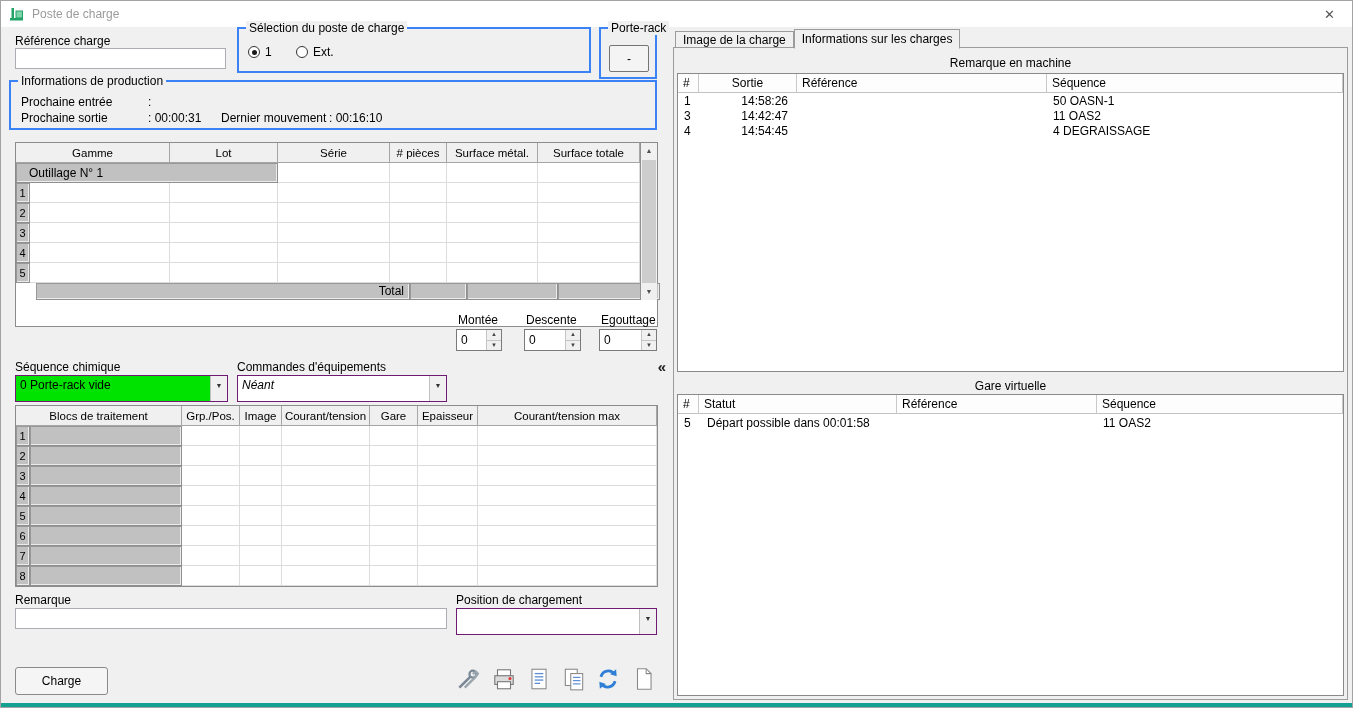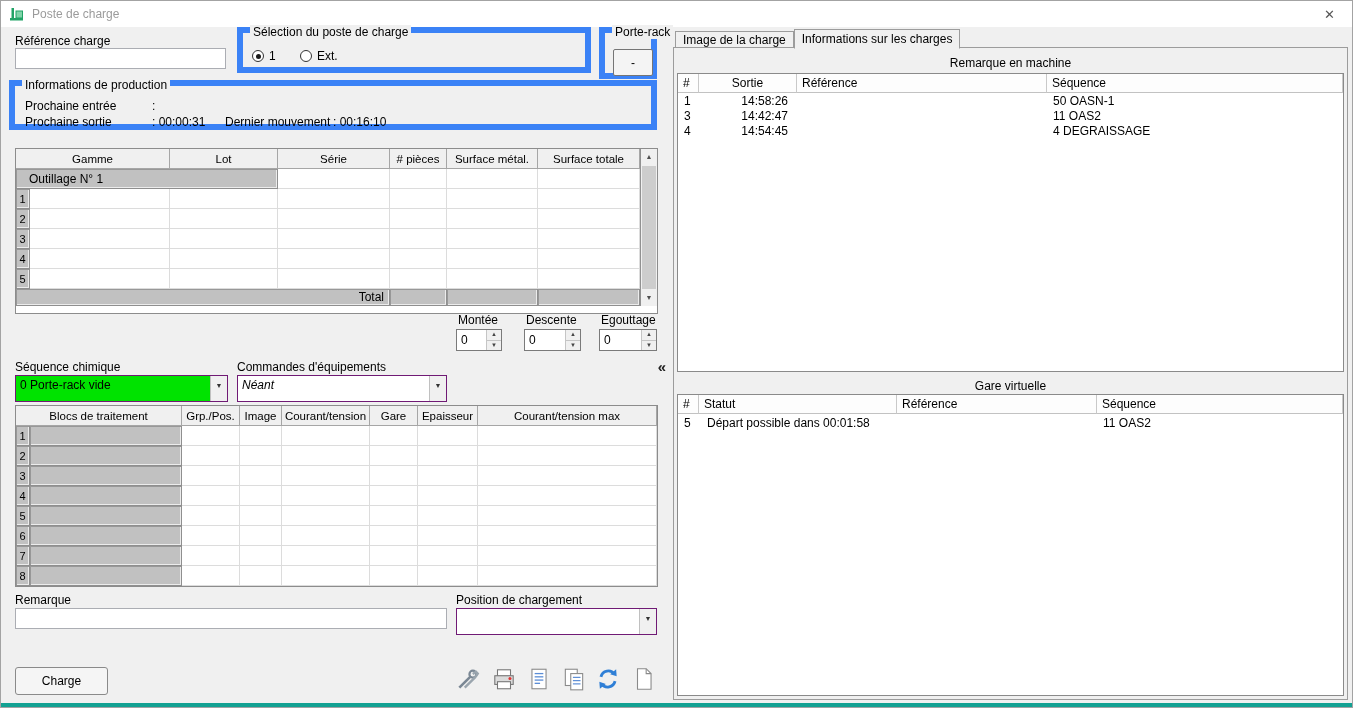--- a/index.html
+++ b/index.html
@@ -15,21 +15,21 @@
   }
   .lbl { position:absolute; font-size:12px; white-space:nowrap; }
 
   
   .titlebar { position:absolute; left:0; top:0; right:0; height:26px; background:#ffffff; display:flex; align-items:center; }
   .app-icon { width:16px; height:16px; margin-left:8px; }
   .title-text { margin-left:7px; font-size:12px; color:#9b9b9b; }
   .close-btn { position:absolute; right:0; top:0; width:45px; height:26px; display:flex; align-items:center; justify-content:center; font-size:13px; color:#555; cursor:default; }
 
   
-  .gb { position:absolute; border:6px solid #3b82f6; }
+  .gb { position:absolute; border:2px solid #3b82f6; }
   .gb-title { position:absolute; top:-8px; left:7px; background:#f0f0f0; padding:0 3px; font-size:12px; white-space:nowrap; }
 
   
   .textbox { position:absolute; background:#fff; border:1px solid #abadb3; font-family:inherit; font-size:12px; padding:0 3px; }
 
   
   .radio-row { position:absolute; display:flex; align-items:center; gap:5px; font-size:12px; }
   .radio { width:12px; height:12px; border-radius:50%; border:1px solid #333; background:#fff; position:relative; flex:none; }
   .radio.checked::after { content:""; position:absolute; left:2.5px; top:2.5px; width:5px; height:5px; border-radius:50%; background:#1a1a1a; }
 
@@ -51,21 +51,21 @@
   .combo-arrow { position:absolute; right:0; top:0; bottom:0; width:17px; background:#f0f0f0; border-left:1px solid #c0c0c0; font-size:7px; line-height:19px; text-align:center; color:#333; }
 
   
   .ltable { position:absolute; background:#fff; border:1px solid #8c8c8c; }
   .g-row { display:grid; grid-template-columns:14px 140px 108px 112px 57px 91px 1fr; height:20px; width:624px; }
   .t-row { display:grid; grid-template-columns:14px 152px 58px 42px 88px 48px 60px 1fr; height:20px; width:641px; }
   .hcell { background:#f0f0f0; border-right:1px solid #a6a6a6; border-bottom:1px solid #a6a6a6; font-size:11.5px; display:flex; align-items:center; justify-content:center; overflow:hidden; white-space:nowrap; }
   .cell { border-right:1px solid #dcdcdc; border-bottom:1px solid #dcdcdc; background:#fff; }
   .gray-cell { background:#c1c1c1; border-right:1px solid #8f8f8f; border-bottom:1px solid #8f8f8f; box-shadow:inset 1px 1px 0 #989898, inset -1px -1px 0 #ececec; font-size:12px; display:flex; align-items:center; padding-left:13px; overflow:hidden; }
   .rownum { justify-content:center; padding-left:0; font-size:11px; }
-  .total-row { height:17px; }
+  .total-row { height:17px;margin-left:20px; }
   .total-label { justify-content:flex-end; padding-right:5px; }
   .vscroll { position:absolute; top:0; right:0; width:17px; height:157px; background:#f0f0f0; border-left:1px solid #919191; }
   .sarrow { height:16px; font-size:7px; line-height:16px; text-align:center; color:#505050; }
   .sthumb { position:absolute; top:17px; bottom:17px; left:1px; right:1px; background:#cdcdcd; }
   .sarrow.sbottom { position:absolute; bottom:0; left:0; right:0; }
 
   
   .tool-icon { position:absolute; top:664px; width:28px; height:28px; display:flex; align-items:center; justify-content:center; }
   .tool-icon svg { width:26px; height:26px; }
 
@@ -127,21 +127,21 @@
 <div class="gb" style="left:8px;top:79px;width:648px;height:50px">
   <span class="gb-title">Informations de production</span>
   <span class="lbl" style="left:10px;top:13px">Prochaine entrée</span>
   <span class="lbl" style="left:137px;top:13px">:</span>
   <span class="lbl" style="left:10px;top:29px">Prochaine sortie</span>
   <span class="lbl" style="left:137px;top:29px">: 00:00:31</span>
   <span class="lbl" style="left:210px;top:29px">Dernier mouvement</span>
   <span class="lbl" style="left:318px;top:29px">: 00:16:10</span>
 </div>
 
-<div class="ltable" style="left:14px;top:147px;width:643px;height:166px">
+<div class="ltable" style="left:14px;top:141px;width:643px;height:185px">
   <div class="g-row">
     <div class="hcell" style="grid-column:1/3">Gamme</div>
     <div class="hcell">Lot</div>
     <div class="hcell">Série</div>
     <div class="hcell"># pièces</div>
     <div class="hcell">Surface métal.</div>
     <div class="hcell">Surface totale</div>
   </div>
   <div class="g-row">
     <div class="gray-cell" style="grid-column:1/4">Outillage N° 1</div>

